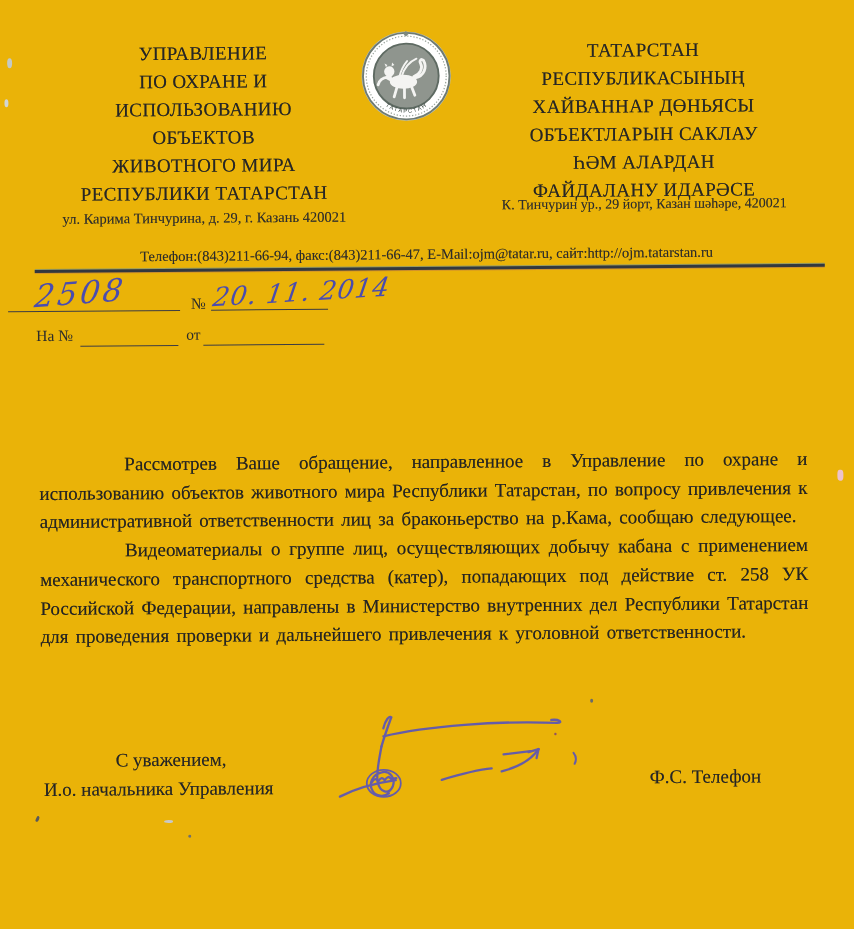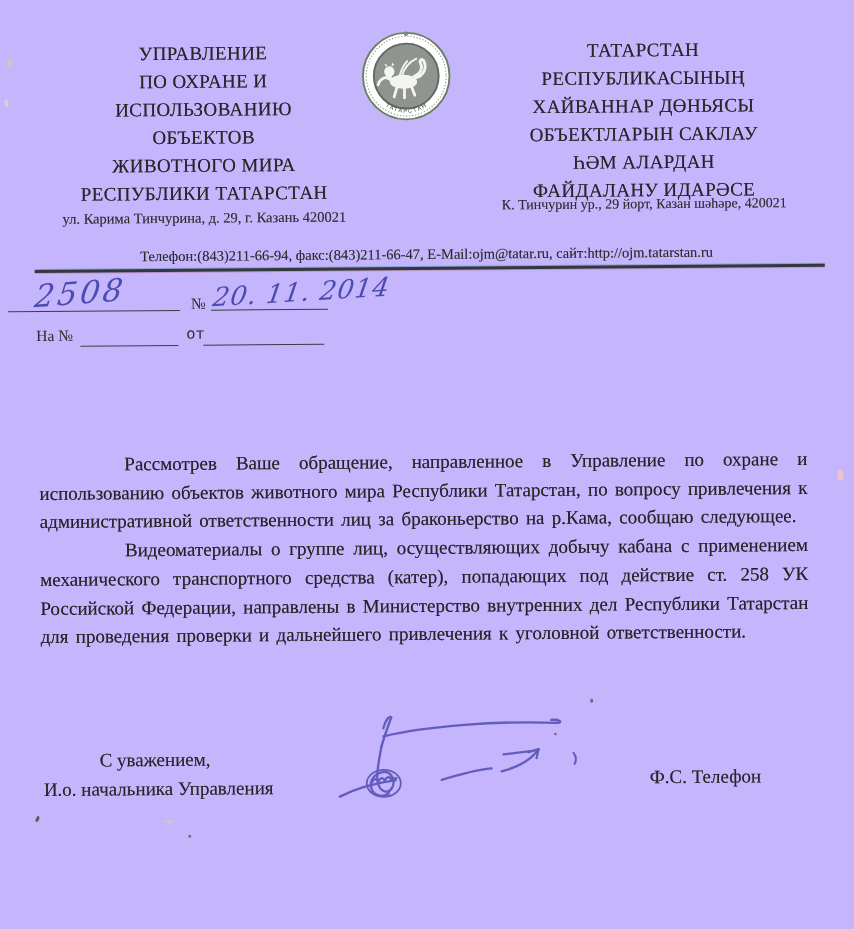--- a/index.html
+++ b/index.html
@@ -1,19 +1,19 @@
 <!DOCTYPE html>
 <html><head>
 <meta charset="utf-8">
 <style>
   html,body{margin:0;padding:0;background:#ffffff;}
   .page{
     position:relative;
     width:854px;height:929px;
-    background:#c4b5fd;
+    background:#eab308;
     overflow:hidden;
     font-family:"Liberation Serif", serif;
     color:#2b2b2b;
   }
   .tilt{
     position:absolute;left:0;top:0;width:854px;height:929px;
     transform:rotate(-0.45deg);
     transform-origin:420px 300px;
   }
   .abs{position:absolute;}
@@ -123,29 +123,29 @@
     <div class="abs rule" style="left:35px;top:267px;width:790px;"></div>
 
     <div class="abs uline" style="left:8px;top:308px;width:172px;"></div>
     <div class="abs hand hand-num" style="left:35px;top:272px;">2508</div>
     <div class="abs ref-label" style="left:191px;top:293px;">№</div>
     <div class="abs uline" style="left:211px;top:308px;width:117px;"></div>
     <div class="abs hand hand-date" style="left:213px;top:276px;">20. 11. 2014</div>
 
     <div class="abs ref-label" style="left:36px;top:324px;">На №</div>
     <div class="abs uline" style="left:80px;top:343px;width:98px;border-bottom-width:1.3px;"></div>
-    <div class="abs ref-label" style="left:186px;top:324px;font-family:Liberation Mono, monospace;">от</div>
+    <div class="abs ref-label" style="left:186px;top:324px;">от</div>
     <div class="abs uline" style="left:203px;top:343px;width:121px;border-bottom-width:1.3px;"></div>
 
     <div class="abs body-text" style="left:38px;top:448px;">
       <p>Рассмотрев Ваше обращение, направленное в Управление по охране и использованию объектов животного мира Республики Татарстан, по вопросу привлечения к административной ответственности лиц за браконьерство на р.Кама, сообщаю следующее.</p>
       <p>Видеоматериалы о группе лиц, осуществляющих добычу кабана с применением механического транспортного средства (катер), попадающих под действие ст. 258 УК Российской Федерации, направлены в Министерство внутренних дел Республики Татарстан для проведения проверки и дальнейшего привлечения к уголовной ответственности.</p>
     </div>
 
-    <div class="abs sig-label" style="left:96px;top:747px;">С уважением,</div>
+    <div class="abs sig-label" style="left:112px;top:747px;">С уважением,</div>
     <div class="abs sig-label" style="left:40px;top:776px;">И.о. начальника Управления</div>
 
     <div class="abs" style="left:322px;top:712px;width:270px;height:105px;">
       <svg width="270" height="105" viewBox="0 0 270 105">
         <g stroke="#5a55b8" fill="none" stroke-width="2.3" stroke-linecap="round" opacity="0.92">
           <path d="M58 16 C60 8 64 3 66 5 C63 13 59 24 56 34"></path>
           <path d="M56 34 C53 50 50 62 52 70 C54 80 63 83 67 74 C70 66 64 58 56 60 C47 62 42 71 47 79 C50 84 58 85 63 81"></path>
           <path d="M46 70 q3.5 -6 6.5 -1 q3.5 -6 6.5 -1 q3.5 -6 6.5 -1 l5 -1"></path>
           <ellipse cx="58" cy="71" rx="17" ry="13.5" stroke-width="1.8"></ellipse>
           <path d="M14 84 C30 76 48 71 70 68"></path>

